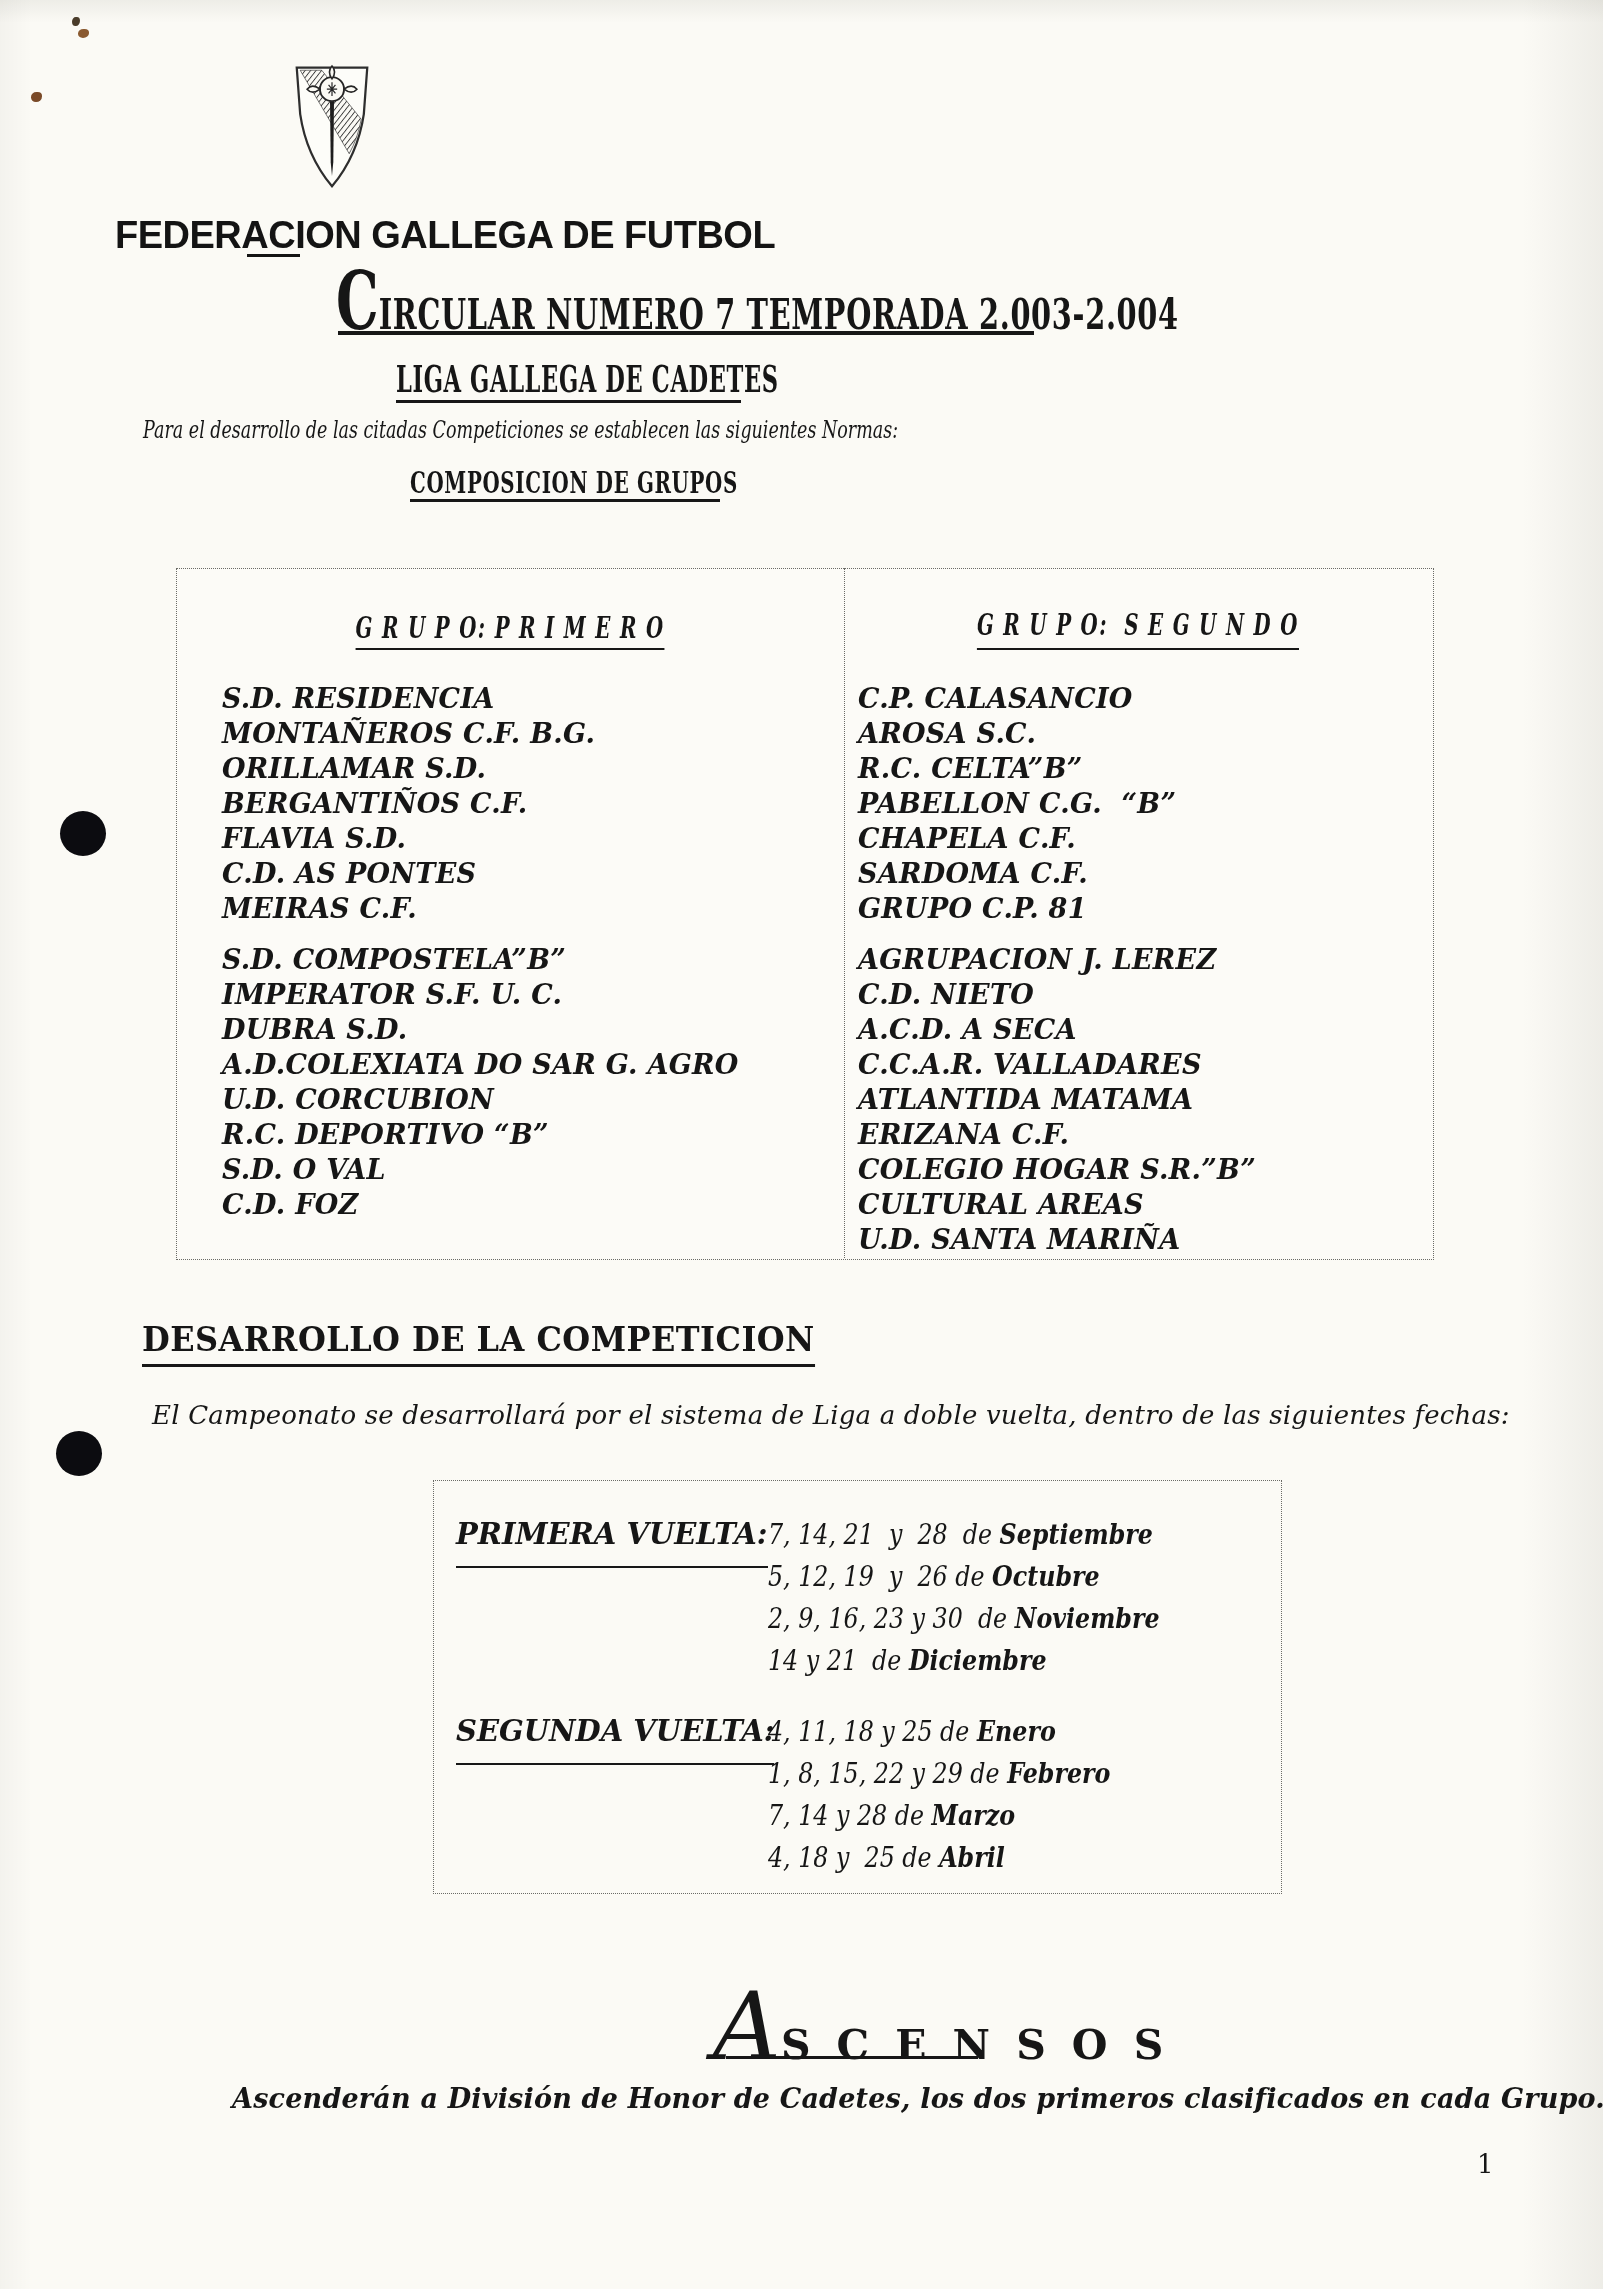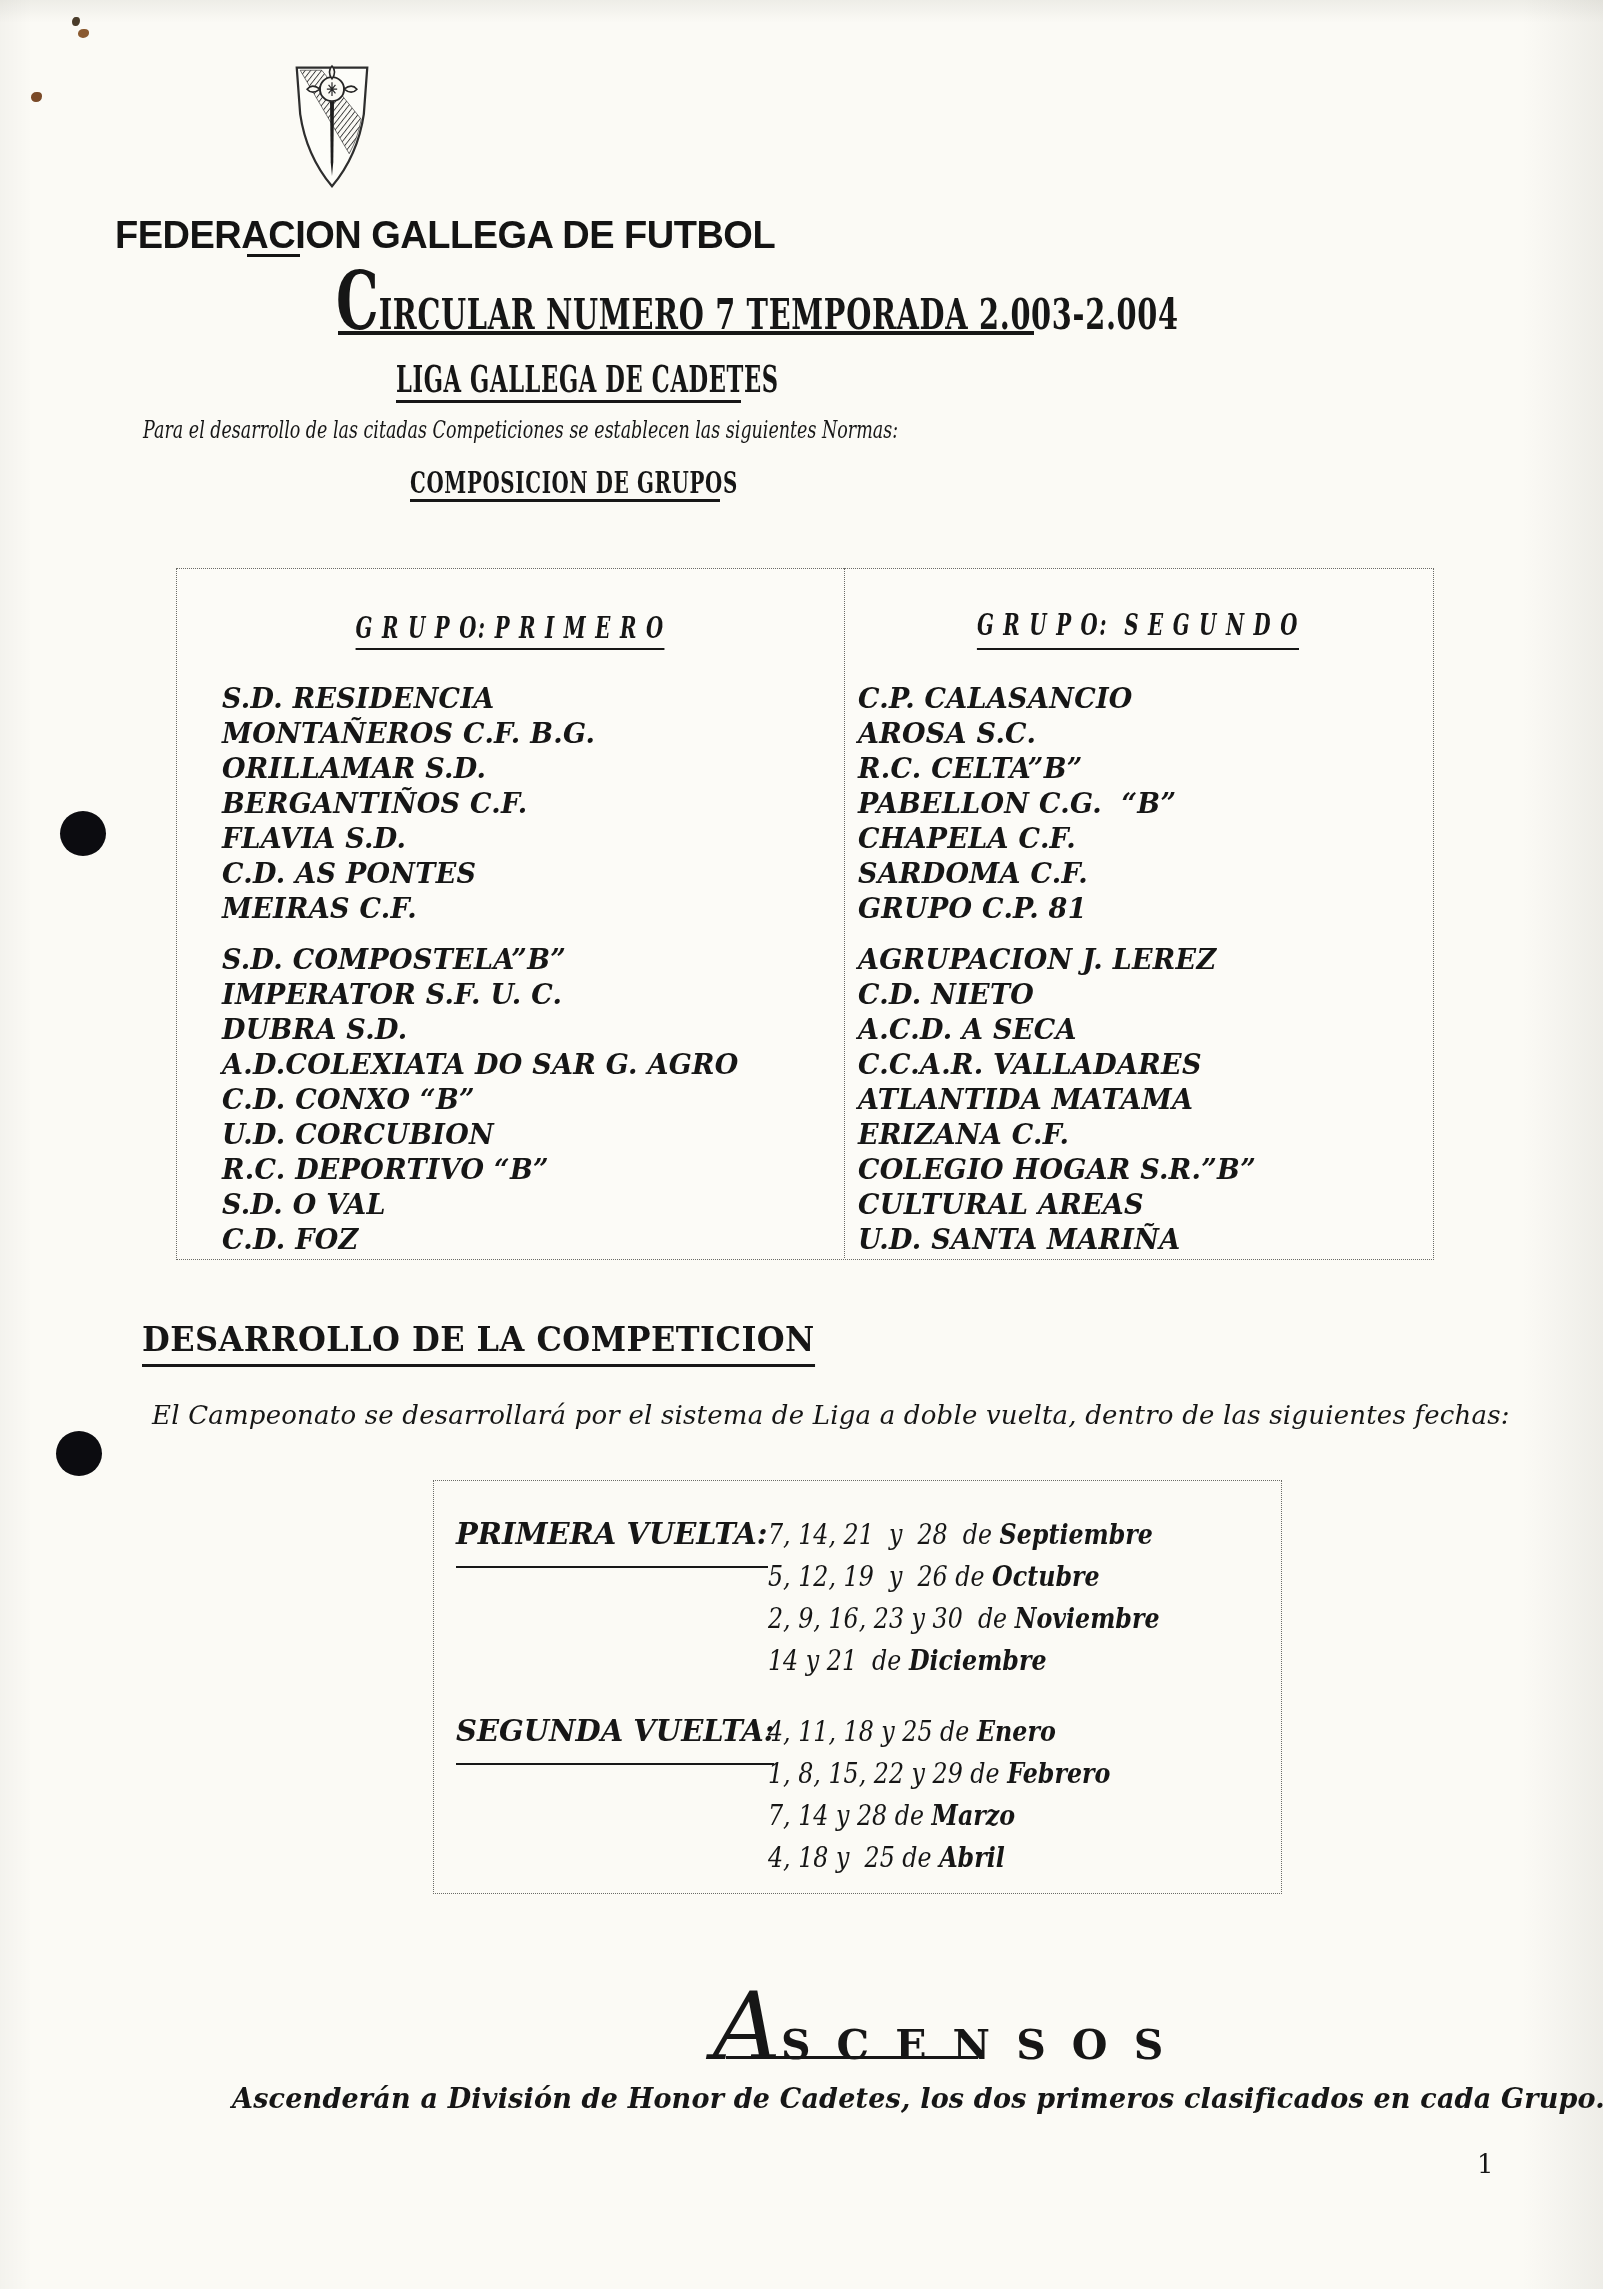--- a/index.html
+++ b/index.html
@@ -165,21 +165,20 @@
     <div class="serif team">BERGANTIÑOS C.F.</div>
     <div class="serif team">FLAVIA S.D.</div>
     <div class="serif team">C.D. AS PONTES</div>
     <div class="serif team">MEIRAS C.F.</div>
   </div>
   <div class="abs team-list b1">
     <div class="serif team">S.D. COMPOSTELA”B”</div>
     <div class="serif team">IMPERATOR S.F. U. C.</div>
     <div class="serif team">DUBRA S.D.</div>
     <div class="serif team">A.D.COLEXIATA DO SAR G. AGRO</div>
-    <div class="serif team">C.D. CONXO “B”</div>
     <div class="serif team">U.D. CORCUBION</div>
     <div class="serif team">R.C. DEPORTIVO “B”</div>
     <div class="serif team">S.D. O VAL</div>
     <div class="serif team">C.D. FOZ</div>
   </div>
 
   <div class="abs team-list a2">
     <div class="serif team">C.P. CALASANCIO</div>
     <div class="serif team">AROSA S.C.</div>
     <div class="serif team">R.C. CELTA”B”</div>

